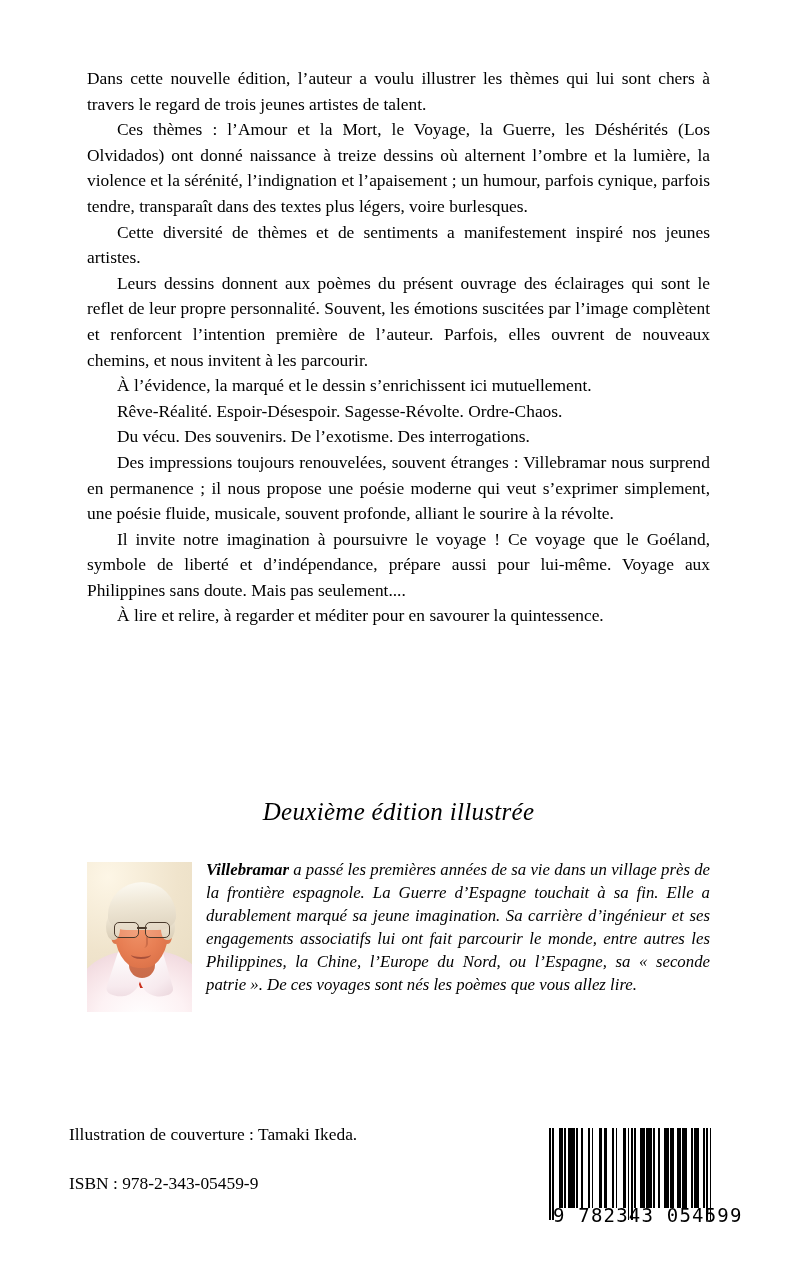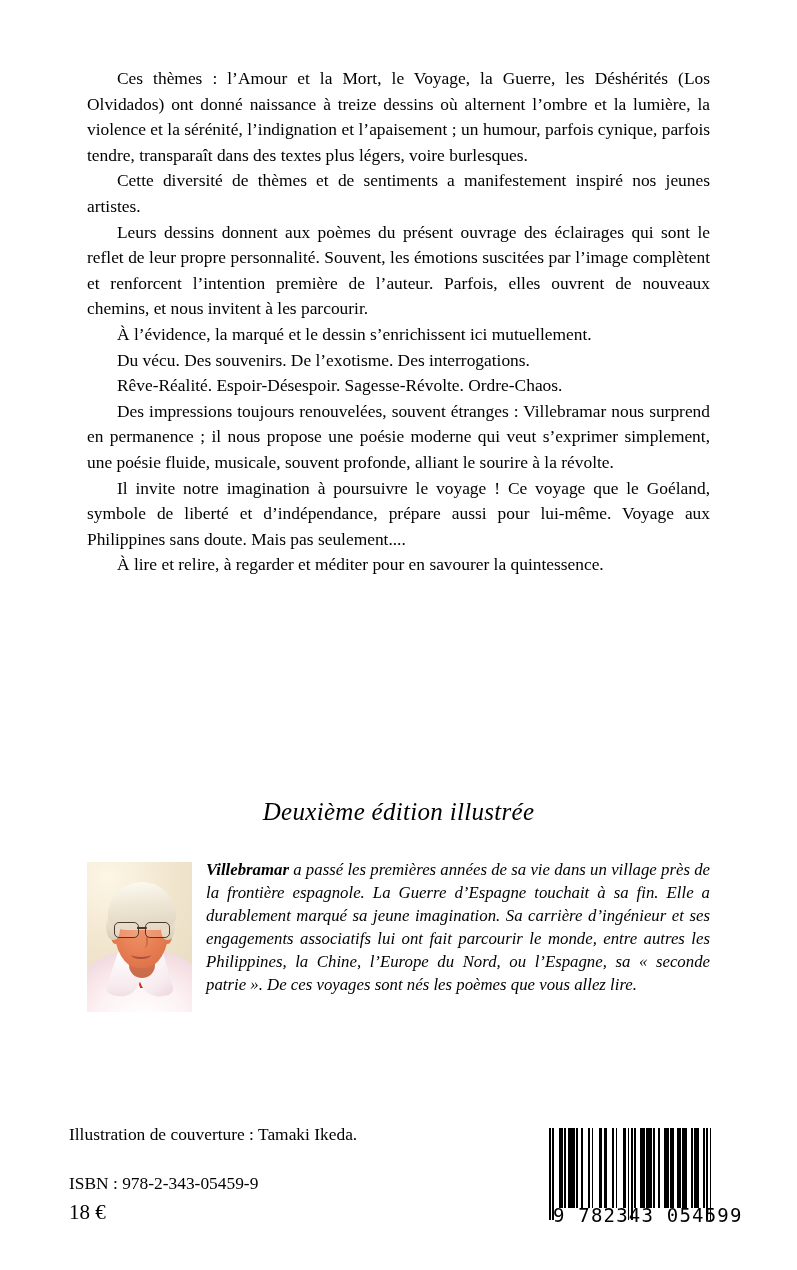--- a/index.html
+++ b/index.html
@@ -249,26 +249,27 @@
     color: #000;
     white-space: pre;
   }
 </style>
 </head>
 <body>
 
 <div class="page">
 
   <div class="blurb">
+    <p class="first">Dans cette nouvelle édition, l’auteur a voulu illustrer les thèmes qui lui sont chers à travers le regard de trois jeunes artistes de talent.</p>
     <p>Ces thèmes : l’Amour et la Mort, le Voyage, la Guerre, les Déshérités (Los Olvidados) ont donné naissance à treize dessins où alternent l’ombre et la lumière, la violence et la sérénité, l’indignation et l’apaisement ; un humour, parfois cynique, parfois tendre, transparaît dans des textes plus légers, voire burlesques.</p>
     <p>Cette diversité de thèmes et de sentiments a manifestement inspiré nos jeunes artistes.</p>
     <p>Leurs dessins donnent aux poèmes du présent ouvrage des éclairages qui sont le reflet de leur propre personnalité. Souvent, les émotions suscitées par l’image complètent et renforcent  l’intention première de l’auteur. Parfois, elles ouvrent de nouveaux chemins, et nous invitent à les parcourir.</p>
     <p class="nojust">À l’évidence, la marqué et le dessin s’enrichissent ici mutuellement.</p>
+    <p class="nojust">Rêve-Réalité. Espoir-Désespoir.  Sagesse-Révolte. Ordre-Chaos.</p>
     <p class="nojust">Du vécu. Des souvenirs. De l’exotisme. Des interrogations.</p>
-    <p class="nojust">Rêve-Réalité. Espoir-Désespoir.  Sagesse-Révolte. Ordre-Chaos.</p>
     <p>Des impressions toujours renouvelées, souvent étranges : Villebramar nous surprend en permanence ; il nous propose une poésie moderne qui veut s’exprimer simplement, une poésie fluide, musicale, souvent profonde, alliant le sourire à la révolte.</p>
     <p>Il invite notre imagination à poursuivre le voyage ! Ce voyage que le Goéland, symbole de liberté et d’indépendance, prépare aussi pour lui-même. Voyage aux Philippines sans doute. Mais pas seulement....</p>
     <p class="nojust">À lire et relire, à regarder et méditer pour en savourer la quintessence.</p>
   </div>
 
   <div class="edition-line">Deuxième édition illustrée</div>
 
   <div class="bio">
     <div class="photo">
       <div class="bg"></div>
@@ -290,21 +291,20 @@
         <span class="lens r"></span>
       </div>
       <div class="mouth"></div>
     </div>
     <p class="bio-text"><b>Villebramar</b><span> a passé les premières années de sa vie dans un village près de la frontière espagnole. La Guerre d’Espagne touchait à sa fin. Elle a durablement marqué sa jeune imagination. Sa carrière d’ingénieur et ses engagements associatifs lui ont fait parcourir le monde, entre autres les Philippines, la Chine, l’Europe du Nord, ou l’Espagne, sa « seconde patrie ». De ces voyages sont nés les poèmes que vous allez lire.</span></p>
   </div>
 
   <div class="footer">
     <p class="illus">Illustration de couverture : Tamaki Ikeda.</p>
     <p class="isbn">ISBN : 978-2-343-05459-9</p>
-    <p class="price">18 €</p>
   </div>
 
   <div class="barcode">
     <div class="bars" style="height: 92px;">
         <i class="" style="width: 1.716px; height: 92px;"></i>
         <i class="w" style="width: 1.716px; height: 92px;"></i>
         <i class="" style="width: 1.716px; height: 92px;"></i>
         <i class="w" style="width: 5.147px; height: 80px;"></i>
         <i class="" style="width: 3.432px; height: 80px;"></i>
         <i class="w" style="width: 1.716px; height: 80px;"></i>

